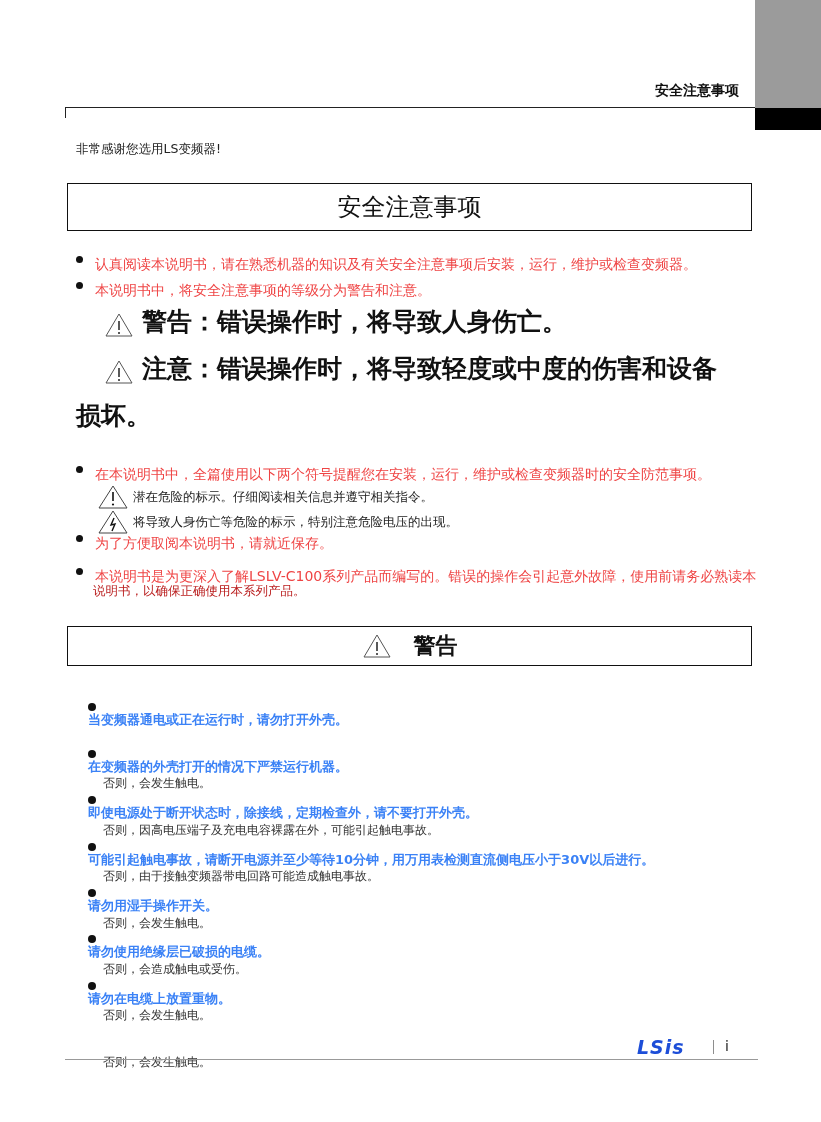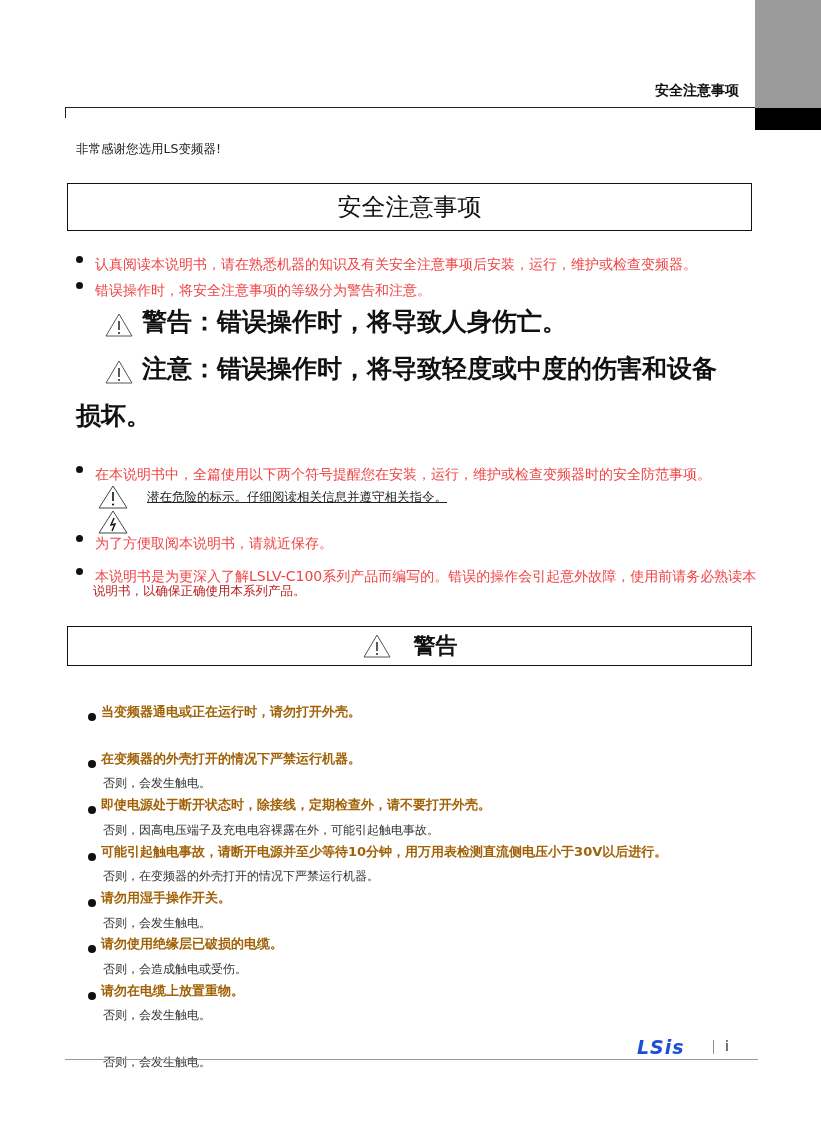--- a/index.html
+++ b/index.html
@@ -28,26 +28,26 @@
     .big { font-size: 25px; font-weight: bold; color: #111; display: flex; align-items: flex-end; }
     .big1 { left: 104px; top: 305px; }
     .big2 { left: 104px; top: 352px; }
     .big3 { left: 76px; top: 399px; }
     .tri-ico { display: inline-block; margin-right: 8px; }
 
     .bul.b3 { left: 76px; top: 466px; }
     .sym { font-size: 12.5px; color: #222; display: flex; align-items: center; }
     .sym1 { left: 97px; top: 485px; }
     .sym2 { left: 97px; top: 510px; }
-    .sym .lab { margin-left: 18px; text-decoration: underline; }
+    .sym .lab { margin-left: 4px; }
     .bul.b4 { left: 76px; top: 535px; }
     .bul.b5 { left: 76px; top: 568px; }
     .cont { left: 93px; top: 583px; font-size: 12.5px; color: #b91c1c; }
 
-    .warn-item { left: 88px; font-size: 13px; font-weight: bold; color: #a16207; display: flex; align-items: flex-end; }
+    .warn-item { left: 88px; font-size: 13px; font-weight: bold; color: #3b82f6; display: flex; align-items: flex-start; flex-direction: column; }
     .warn-item .dot { width: 8px; height: 8px; margin-right: 5px; }
     .warn-sub { left: 103px; font-size: 12px; color: #333; margin-top: 48px; }
 
     .footer-rule { left: 65px; top: 1059px; width: 693px; height: 0; border-top: 1.5px solid #999; }
     .logo { left: 637px; top: 1036px; font-size: 19px; font-weight: bold; font-style: italic; color: #1d4ed8; letter-spacing: 1px; }
     .page-sep { left: 713px; top: 1040px; width: 0; height: 14px; border-left: 1.5px solid #8e8e8e; }
     .page-num { left: 725px; top: 1038px; font-size: 14px; color: #222; }
   </style>
 </head>
 <body>
@@ -64,21 +64,21 @@
 <div class="abs box box1">
   <span class="t">安全注意事项</span>
 </div>
 
 <div class="abs bul b1">
   <span class="dot"></span>
   <span>认真阅读本说明书，请在熟悉机器的知识及有关安全注意事项后安装，运行，维护或检查变频器。</span>
 </div>
 <div class="abs bul b2">
   <span class="dot"></span>
-  <span>错误操作时，将安全注意事项的等级分为警告和注意。</span>
+  <span>本说明书中，将安全注意事项的等级分为警告和注意。</span>
 </div>
 
 <div class="abs big big1">
   <svg class="tri-ico" width="30" height="26" viewBox="0 0 30 26">
     <polygon points="15,2 28,24 2,24" fill="none" stroke="#555" stroke-width="1"></polygon>
     <line x1="15" y1="9" x2="15" y2="18" stroke="#222" stroke-width="1.5"></line>
     <circle cx="15" cy="21" r="1" fill="#222"></circle>
   </svg>
   <span>警告：错误操作时，将导致人身伤亡。</span>
 </div>
@@ -102,20 +102,21 @@
     <line x1="16" y1="7" x2="16" y2="16" stroke="#111" stroke-width="1.6"></line>
     <circle cx="16" cy="19.5" r="1.1" fill="#111"></circle>
   </svg>
   <span class="lab">潜在危险的标示。仔细阅读相关信息并遵守相关指令。</span>
 </div>
 <div class="abs sym sym2">
   <svg width="32" height="24" viewBox="0 0 32 24">
     <polygon points="16,1 30,23 2,23" fill="none" stroke="#444" stroke-width="1"></polygon>
     <polyline points="17,8 14,15 18,14 15,21" fill="none" stroke="#111" stroke-width="1.4"></polyline>
   </svg>
+  <span class="lab">将导致人身伤亡等危险的标示，特别注意危险电压的出现。</span>
 </div>
 <div class="abs bul b4">
   <span class="dot"></span>
   <span>为了方便取阅本说明书，请就近保存。</span>
 </div>
 <div class="abs bul b5">
   <span class="dot"></span>
   <span>本说明书是为更深入了解LSLV-C100系列产品而编写的。错误的操作会引起意外故障，使用前请务必熟读本</span>
 </div>
 <div class="abs cont">说明书，以确保正确使用本系列产品。</div>
@@ -138,21 +139,21 @@
 <div class="abs warn-item" style="top:750px">
     <span class="dot"></span>
     <span>在变频器的外壳打开的情况下严禁运行机器。</span>
   </div>
 <div class="abs warn-sub" style="top:774px">否则，因高电压端子及充电电容裸露在外，可能引起触电事故。</div>
 
 <div class="abs warn-item" style="top:796px">
     <span class="dot"></span>
     <span>即使电源处于断开状态时，除接线，定期检查外，请不要打开外壳。</span>
   </div>
-<div class="abs warn-sub" style="top:820px">否则，在变频器的外壳打开的情况下严禁运行机器。</div>
+<div class="abs warn-sub" style="top:820px">否则，由于接触变频器带电回路可能造成触电事故。</div>
 
 <div class="abs warn-item" style="top:843px">
     <span class="dot"></span>
     <span>可能引起触电事故，请断开电源并至少等待10分钟，用万用表检测直流侧电压小于30V以后进行。</span>
   </div>
 <div class="abs warn-sub" style="top:867px">否则，会发生触电。</div>
 
 <div class="abs warn-item" style="top:889px">
     <span class="dot"></span>
     <span>请勿用湿手操作开关。</span>

